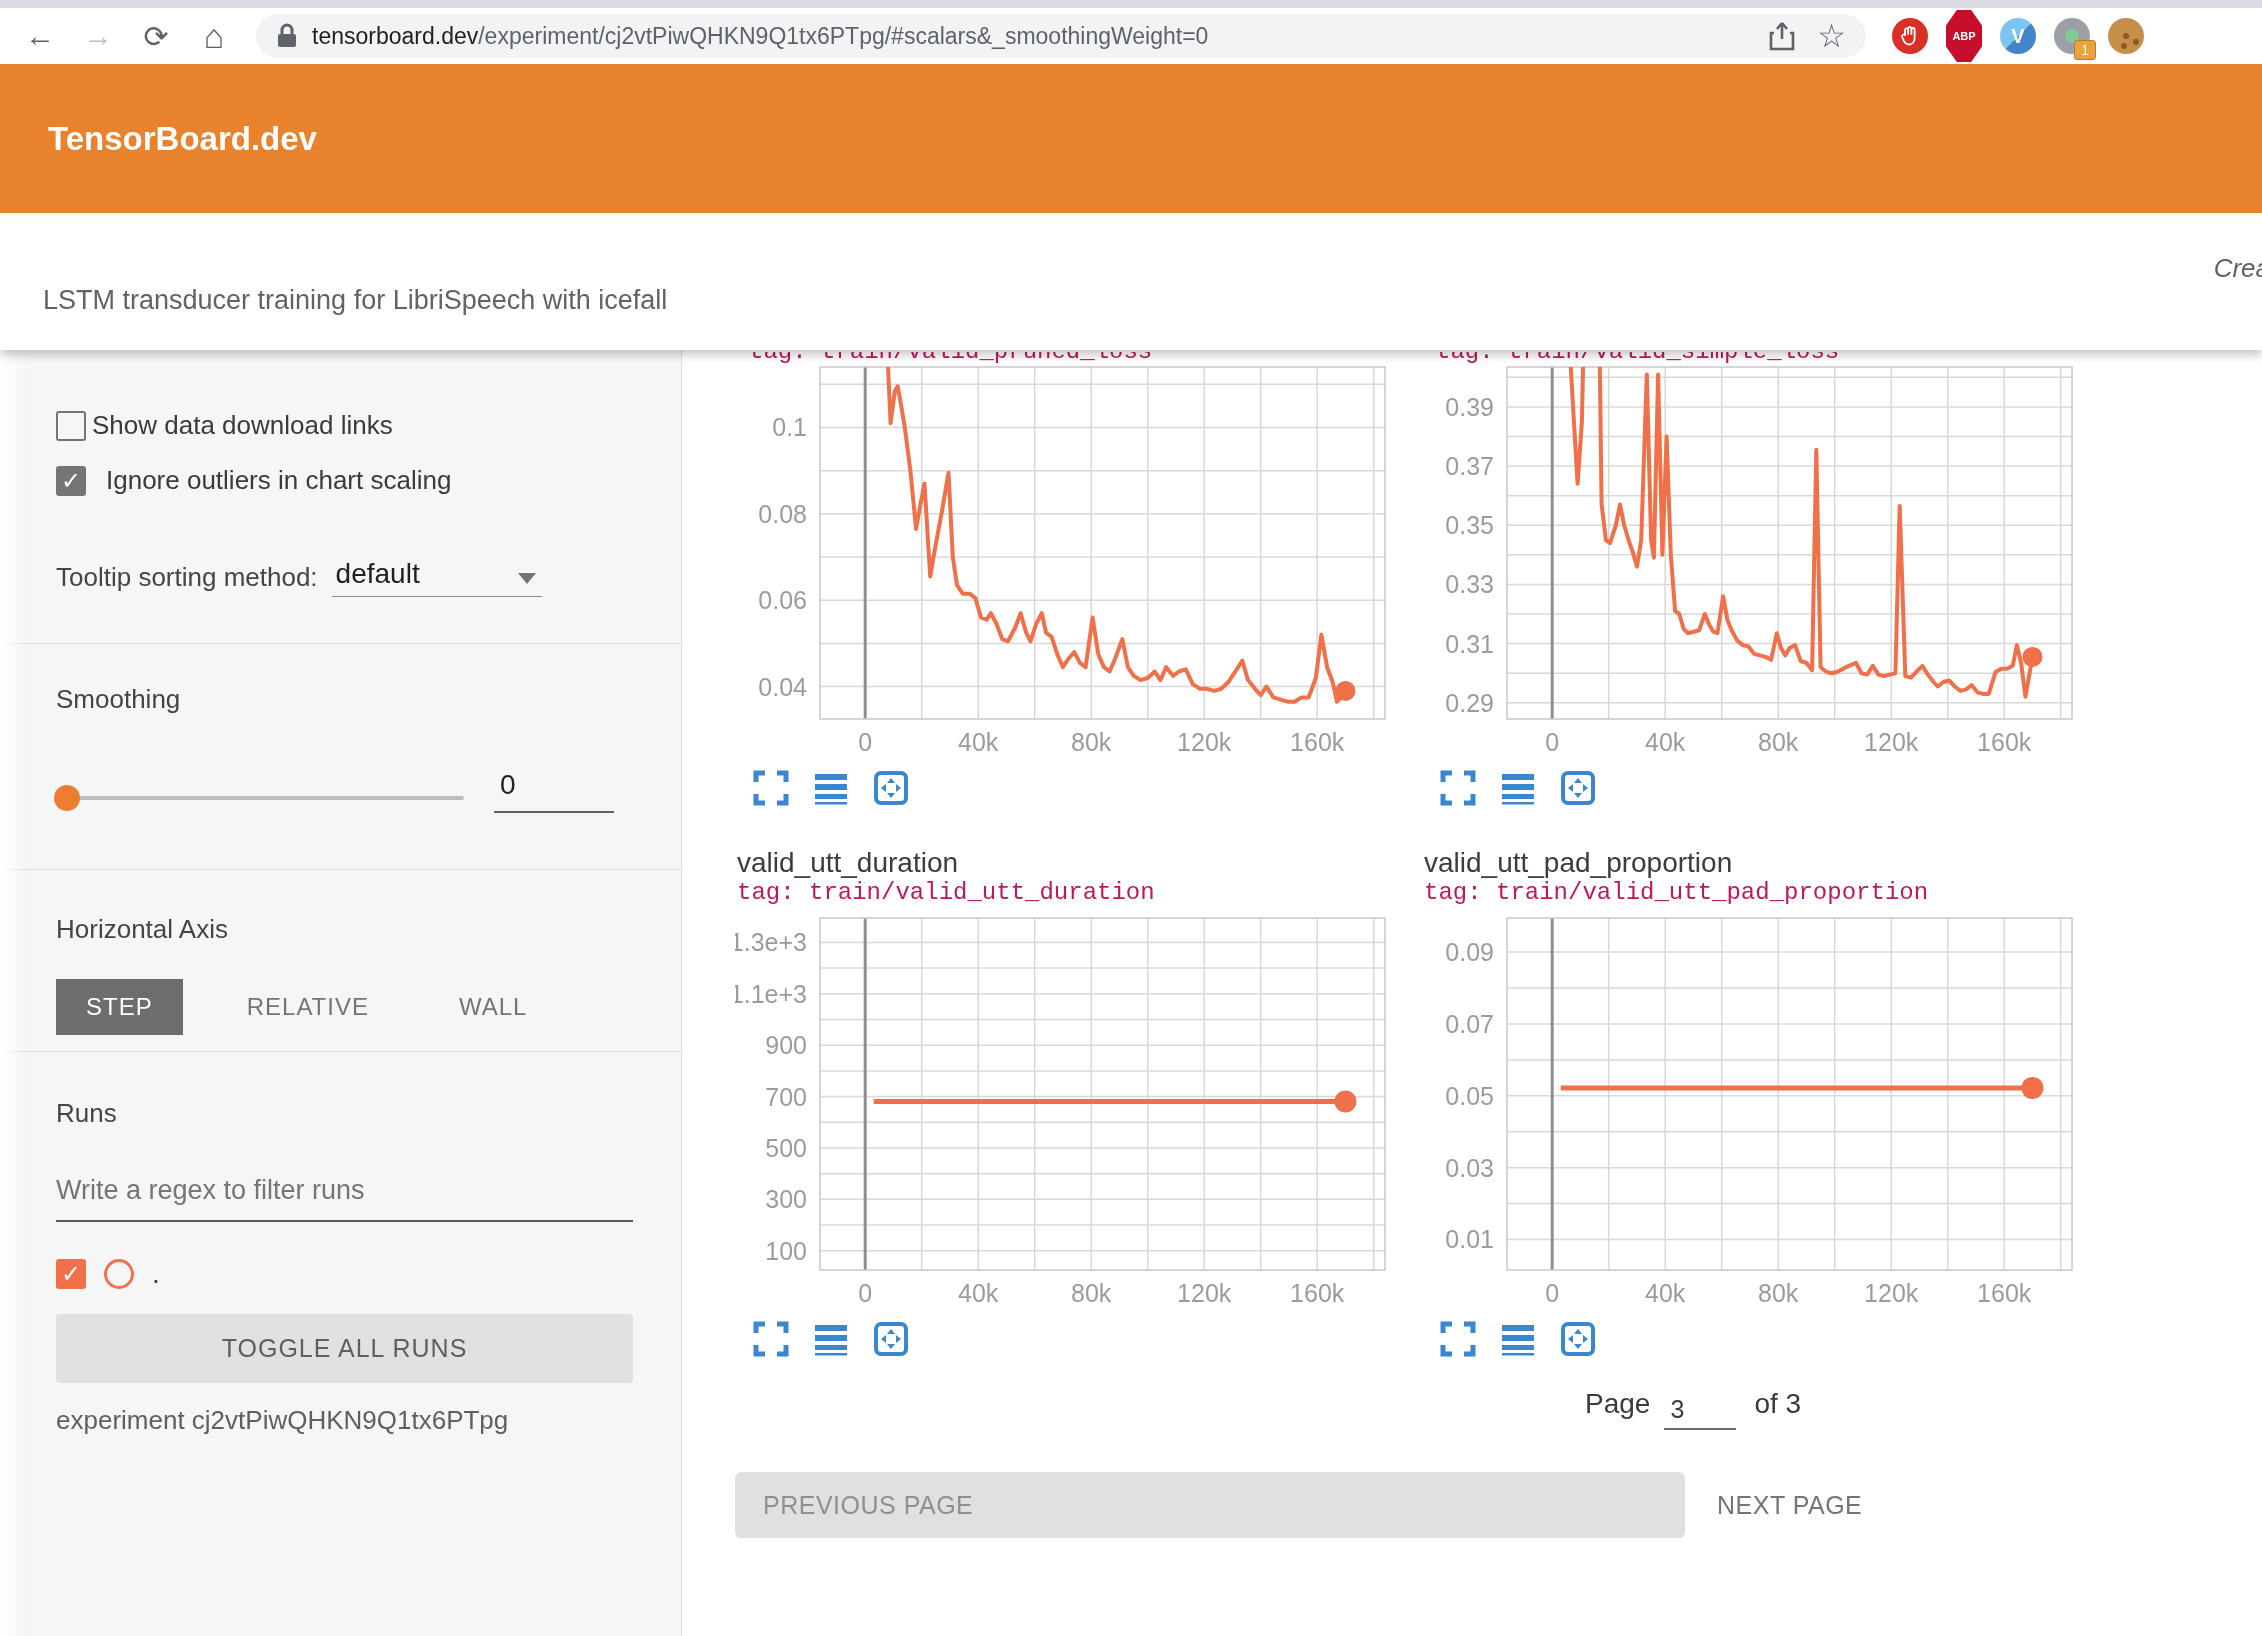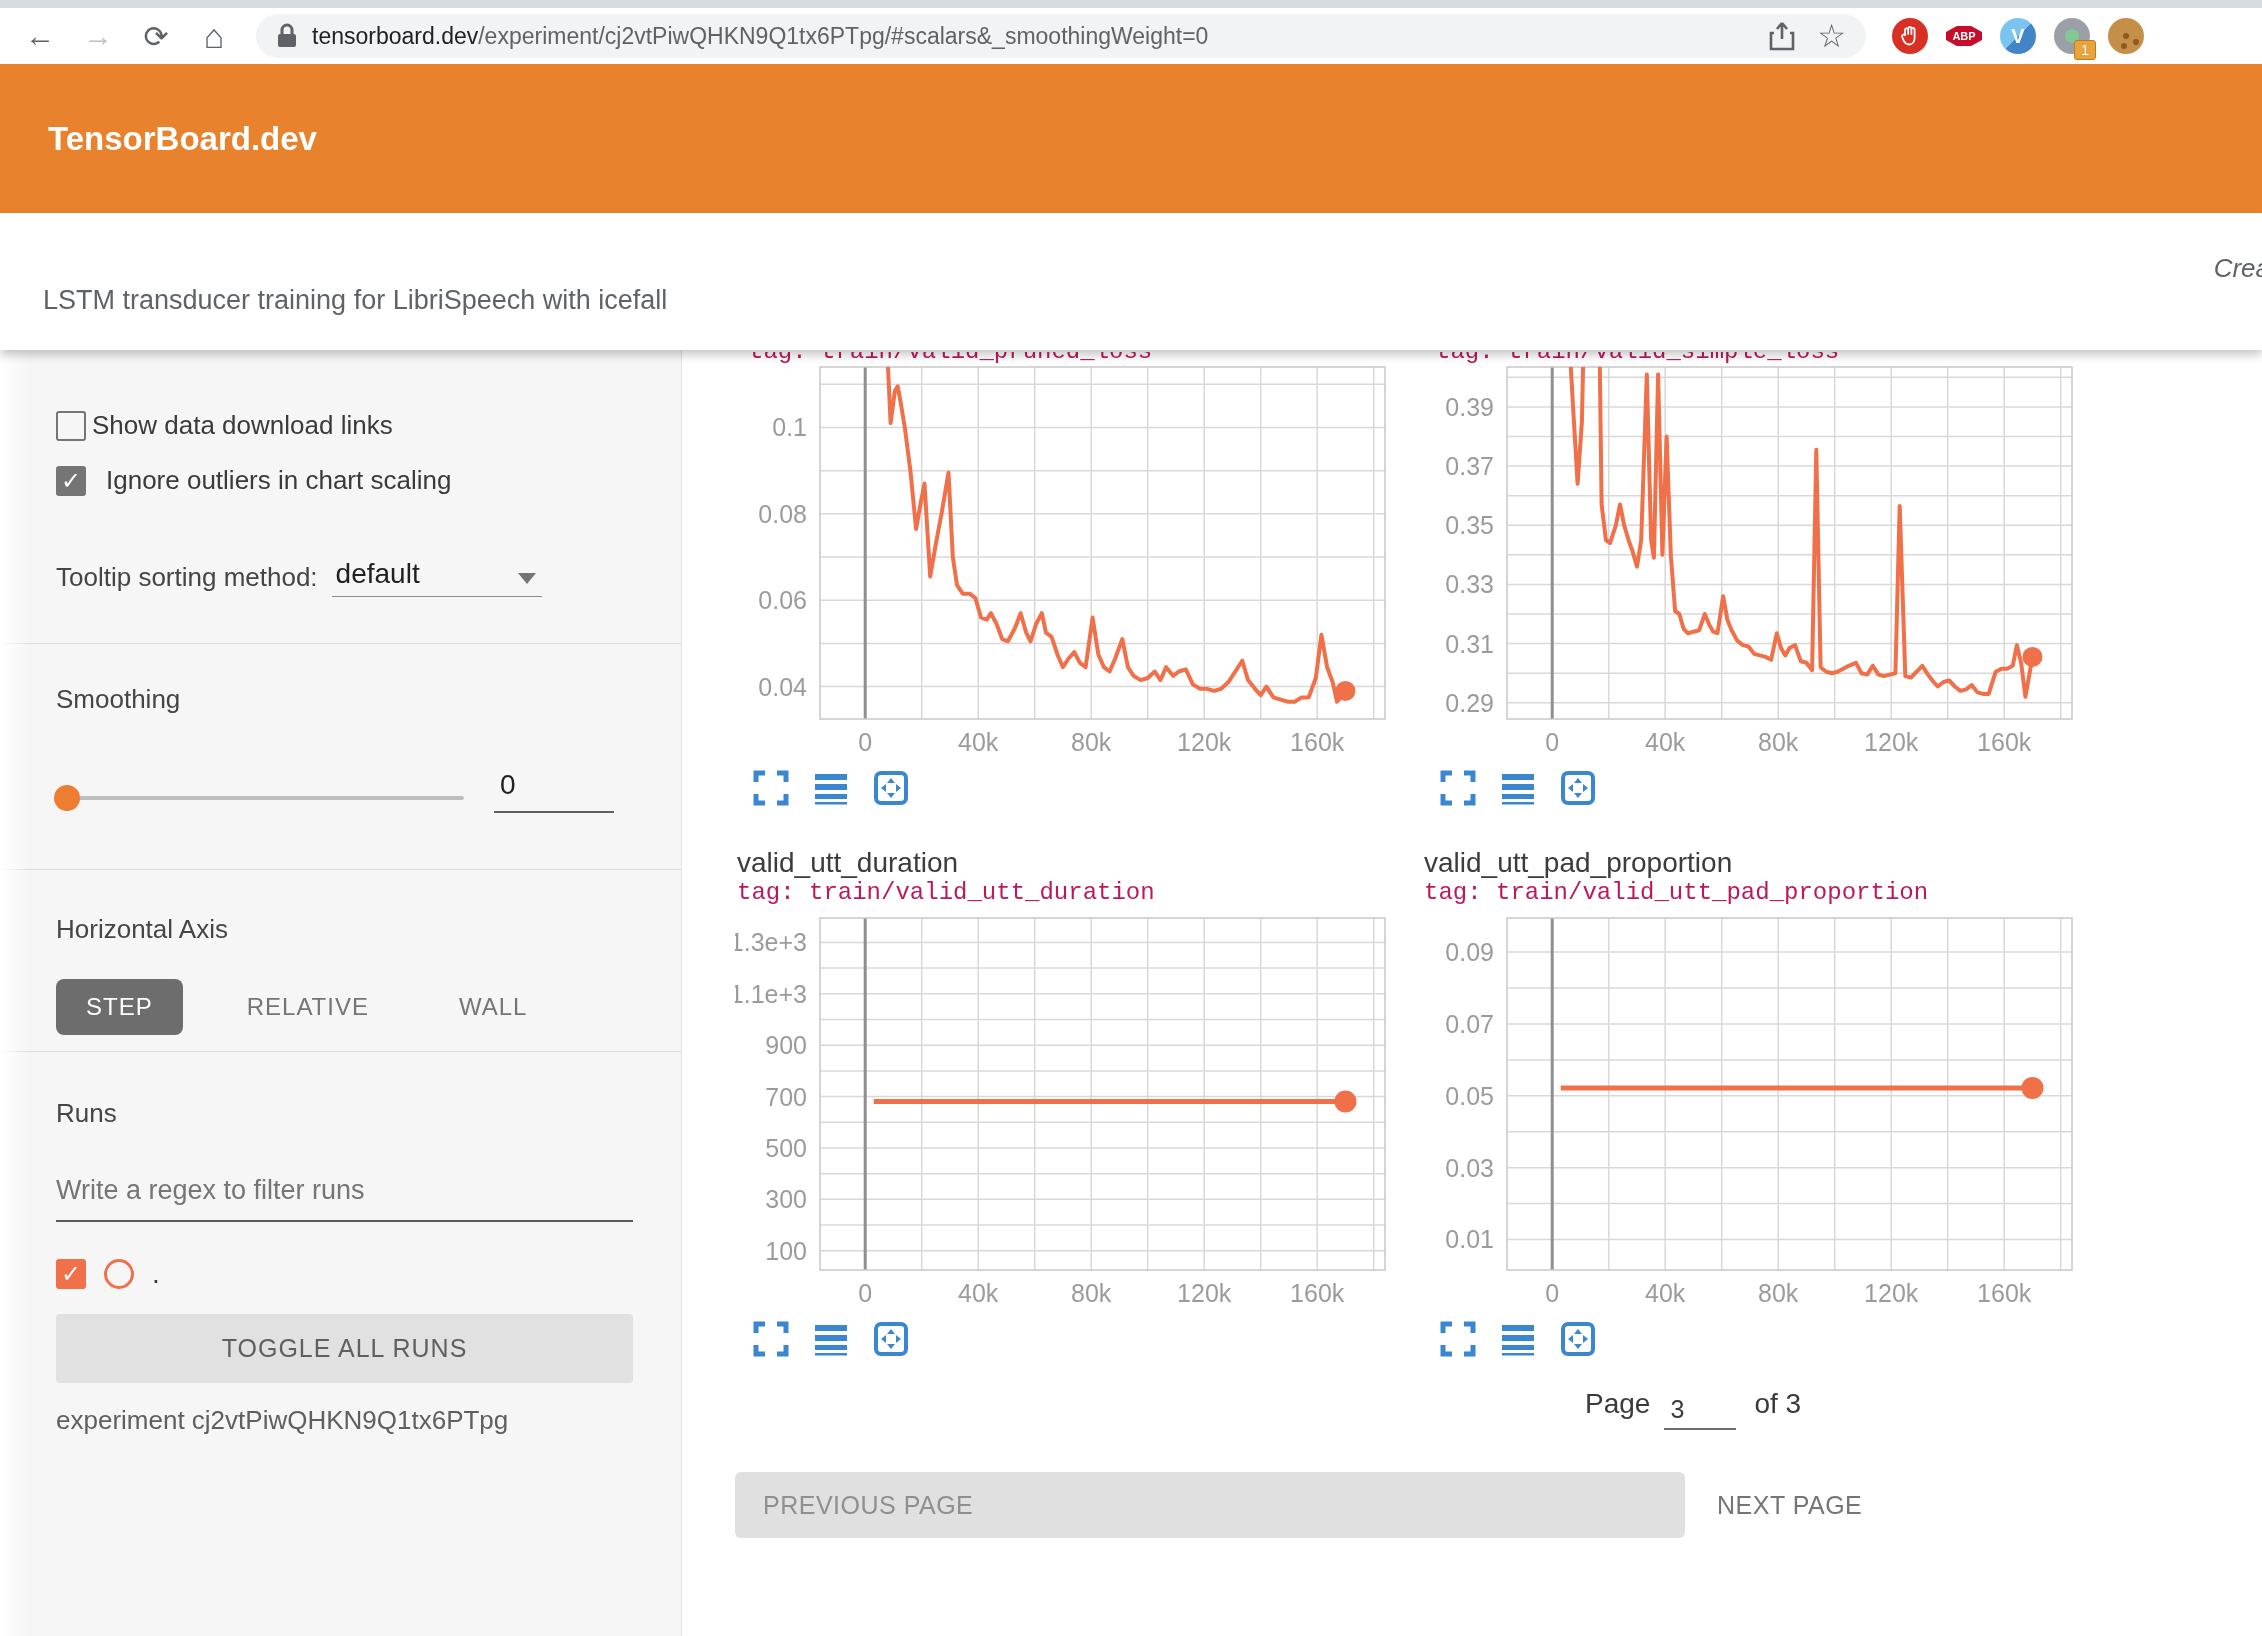--- a/index.html
+++ b/index.html
@@ -17,21 +17,21 @@
     display:flex; align-items:center; padding:0 20px; margin-left:6px; }
   .url-lock { margin-right:14px; display:flex; }
   .url-text { font-size:23px; color:#202124; white-space:nowrap; overflow:hidden; flex:1; }
   .url-text .path { color:#5f6368; }
   .pill-ico { color:#5f6368; margin-left:22px; display:flex; }
   .ext-row { display:flex; align-items:center; margin-left:26px; gap:18px; }
   .ext { width:36px; height:36px; border-radius:50%; display:flex; align-items:center;
     justify-content:center; position:relative; font-weight:bold; }
   .ext.hand { background:#d93025; color:#fff; font-size:20px; }
   .ext.abp { background:transparent; }
-  .abp-oct { width:36px; height:20px; background:#c70d2c; color:#fff; font-size:11px; font-weight:bold;
+  .abp-oct { width:36px; height:52px; background:#c70d2c; color:#fff; font-size:11px; font-weight:bold;
     display:flex; align-items:center; justify-content:center;
     clip-path:polygon(30% 0,70% 0,100% 30%,100% 70%,70% 100%,30% 100%,0 70%,0 30%); }
   .ext.vv { background:linear-gradient(135deg,#7cc4f0 50%,#4285c8 50%); color:#fff; font-size:20px; }
   .ext.gray { background:#9aa0a6; }
   .ext.gray .dot { width:14px; height:14px; border-radius:50%; background:#81c995; }
   .ext .badge { position:absolute; right:-6px; bottom:-6px; background:#e8a33d; color:#fff;
     font-size:14px; font-weight:normal; padding:1px 6px; border-radius:3px; border:1px solid #b97f1e;}
   .ext.cookie { background:#c58f4a; }
   .ext.cookie i { width:6px; height:6px; border-radius:50%; background:#8a5a23; box-shadow:10px 6px 0 #8a5a23,-2px 10px 0 #8a5a23; }
 
@@ -81,21 +81,21 @@
   .sec-label { font-size:26px; color:#454545; }
   .smoothing-label { margin-top:40px; }
   .slider-row { margin-top:68px; display:flex; align-items:center; }
   .slider-track { position:relative; width:408px; height:4px; background:#bdbdbd; border-radius:2px; }
   .slider-thumb { position:absolute; left:-2px; top:50%; transform:translate(0,-50%);
     width:26px; height:26px; border-radius:50%; background:#ee7d31; cursor:pointer; }
   .smooth-num { margin-left:30px; width:120px; text-align:left; border-bottom:2px solid #5f5f5f;
     font-size:28px; color:#212121; padding:0 0 10px 6px; margin-top:-14px; }
   .haxis-label { margin-top:44px; }
   .haxis-btns { margin-top:34px; display:flex; align-items:center; }
-  .seg-btn { font-size:24px; letter-spacing:1px; padding:14px 26px; border-radius:8px;
+  .seg-btn { font-size:24px; letter-spacing:1px; padding:14px 26px; border-radius:0;
     color:#757575; background:transparent; border:none; font-family:inherit; cursor:pointer; margin-right:38px; }
   .seg-btn.active { background:#6d6d6d; color:#fff; padding:14px 30px; }
   .runs-label { margin-top:46px; }
   .regex-input { margin-top:46px; border-bottom:2px solid #5a5a5a; padding-bottom:14px; }
   .regex-input .ph { font-size:27px; color:#757575; }
   .run-row { margin-top:36px; display:flex; align-items:center; gap:18px; }
   .run-circle { width:30px; height:30px; border-radius:50%; border:3px solid #f0704a; background:transparent; flex:0 0 auto; }
   .run-name { font-size:28px; color:#3a3a3a; }
   .toggle-btn { margin-top:24px; width:100%; background:#e1e1e1; border:none; border-radius:4px;
     font-size:25px; letter-spacing:1px; color:#5f5f5f; padding:20px 0; font-family:inherit; cursor:pointer; }

